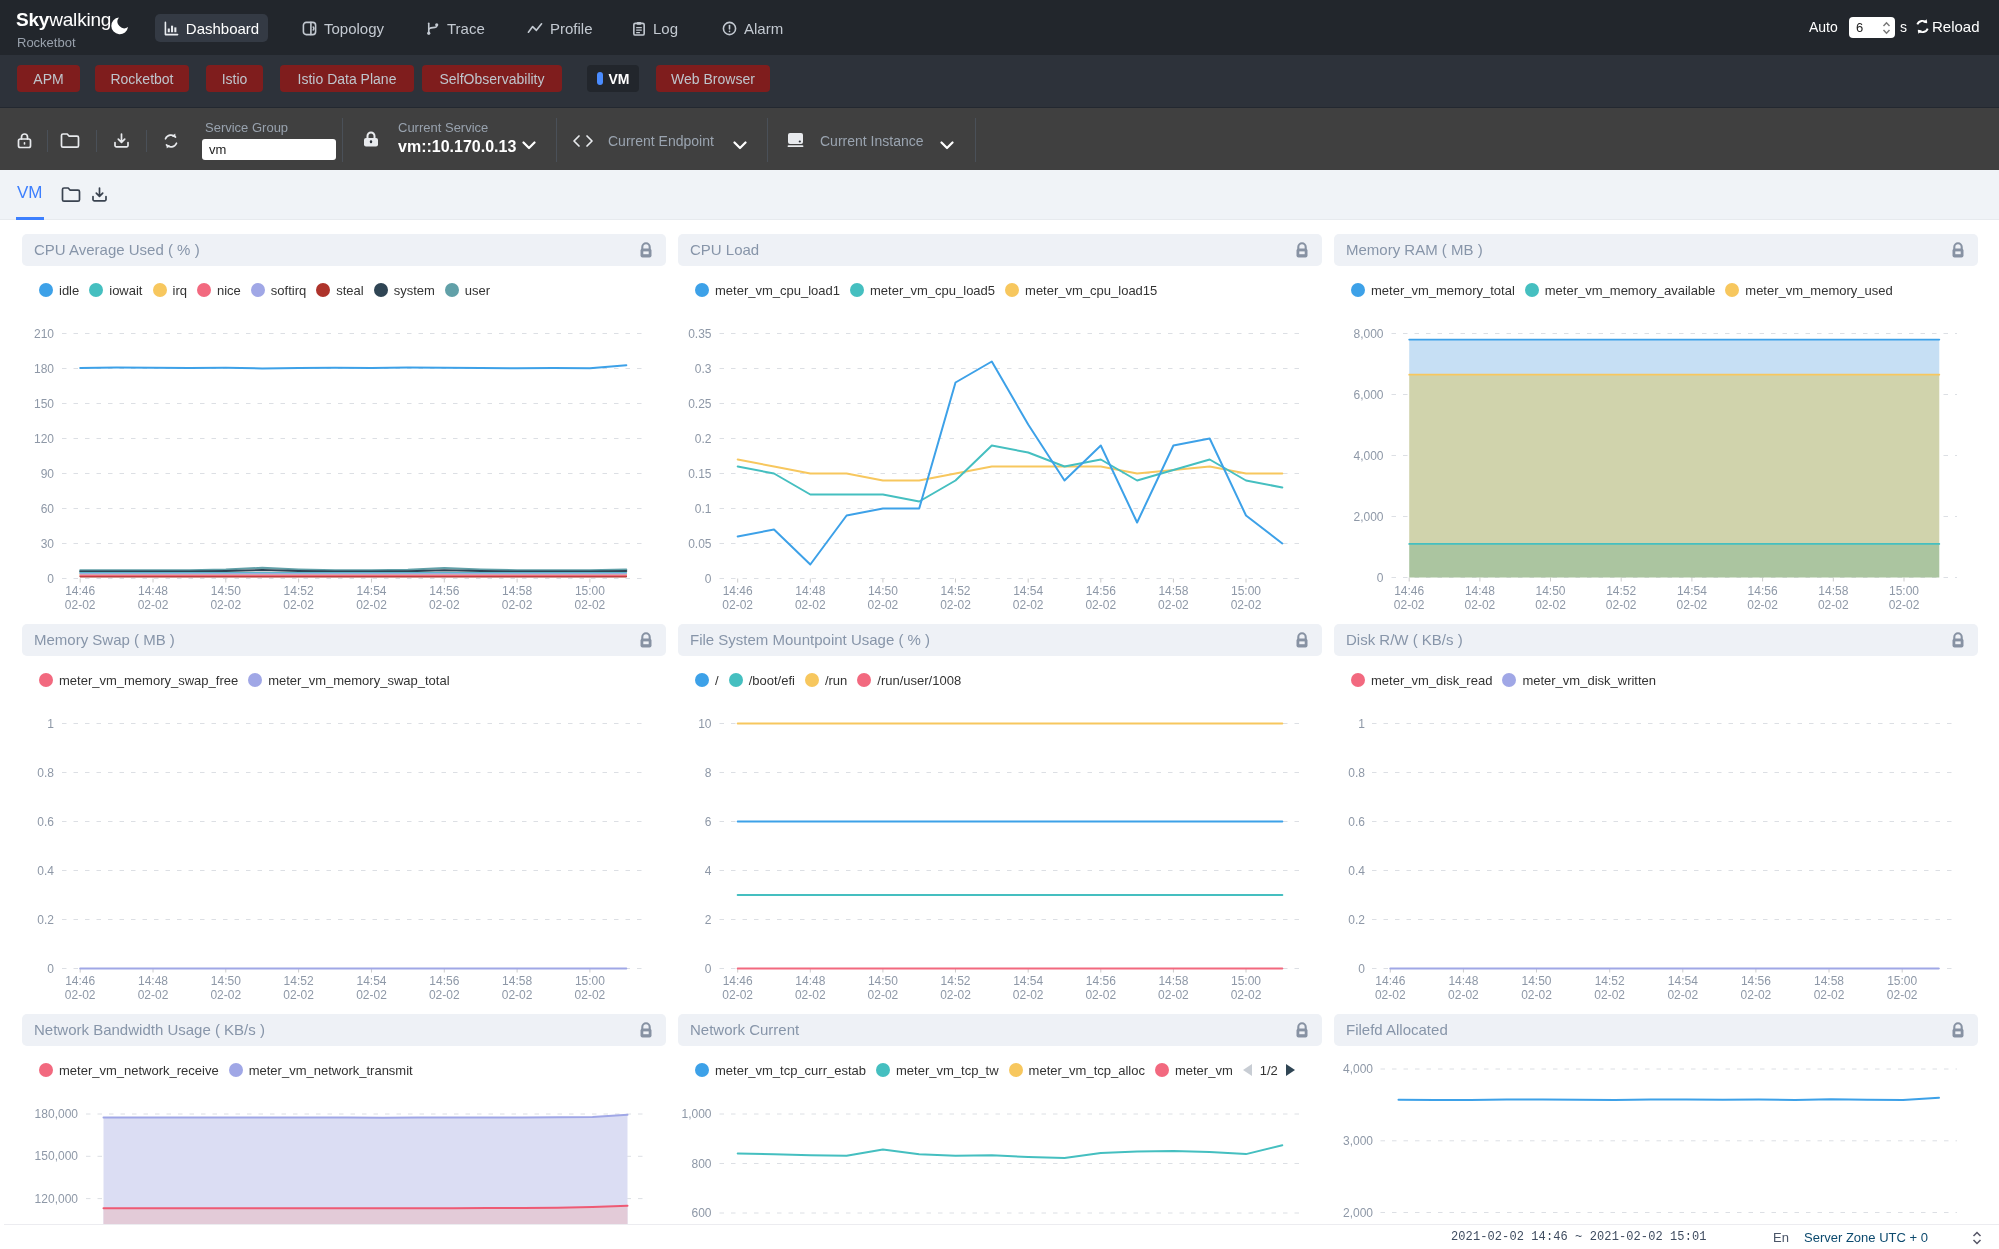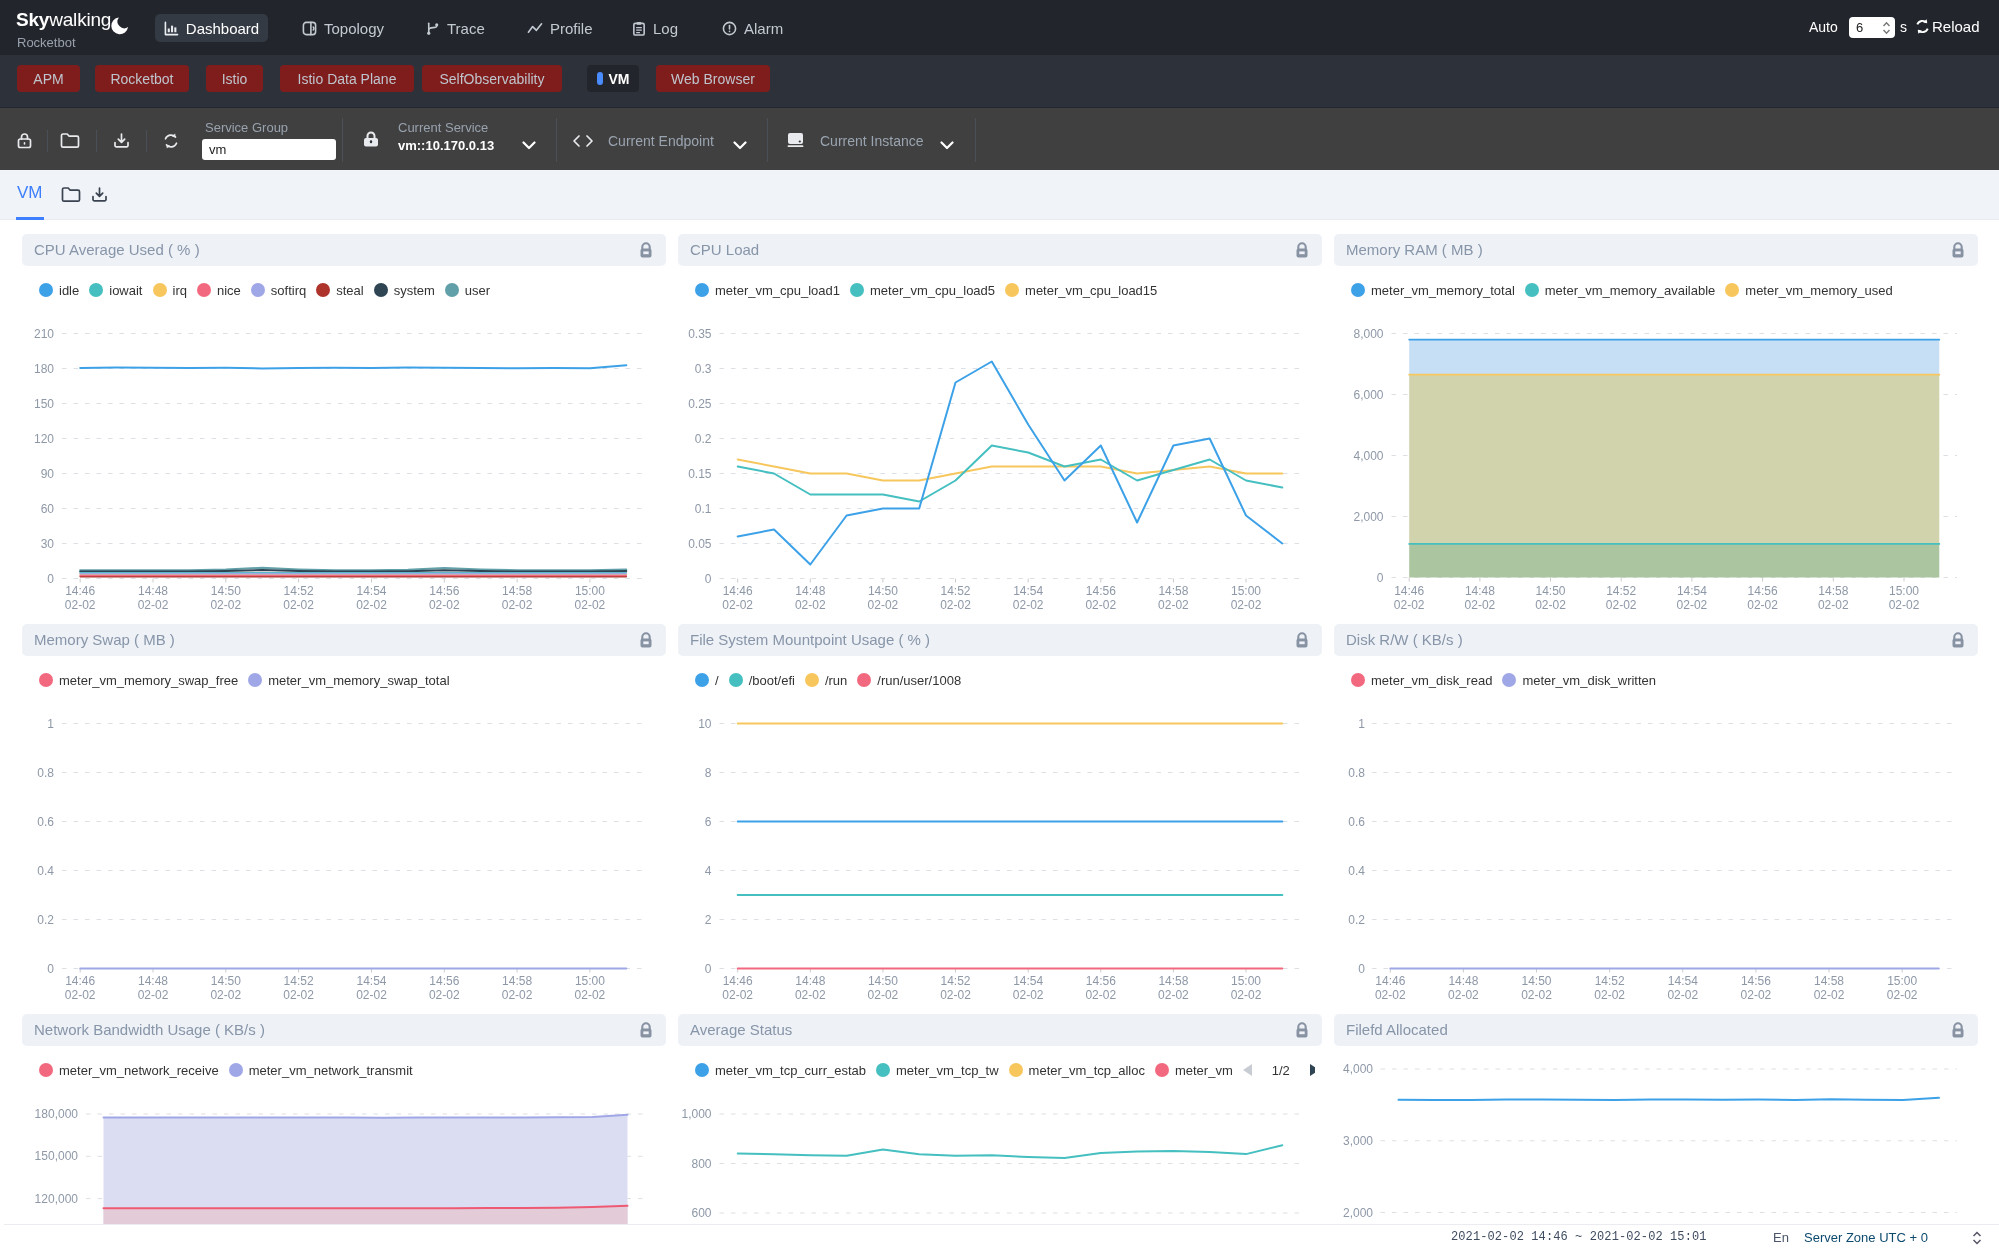--- a/index.html
+++ b/index.html
@@ -24,36 +24,36 @@
 .pill{width:6px;height:13px;background:#4A8CFF;border-radius:3px;margin-right:6px}
 .toolbar{position:absolute;left:0;top:107px;width:1999px;height:63px;background:#404040;border-top:1px solid #232830}
 .tbi{position:absolute;top:24px}
 .tbi svg{display:block}
 .tsep{position:absolute;top:22px;width:1px;height:22px;background:#4A5058}
 .bsep{position:absolute;top:10px;width:1px;height:44px;background:#4A5058}
 .sglabel{position:absolute;left:205px;top:12px;font-size:13px;color:#98A2AE}
 .sginput{position:absolute;left:202px;top:31px;width:134px;height:21px;background:#fff;border:none;border-radius:3px;
   font-size:13px;color:#222;padding-left:7px;font-family:"Liberation Sans",sans-serif;outline:none}
 .cslabel{position:absolute;left:398px;top:12px;font-size:13px;color:#98A2AE}
-.csvalue{position:absolute;left:398px;top:30px;font-size:13px;font-weight:700;color:#fff}
+.csvalue{position:absolute;left:398px;top:30px;font-size:16px;font-weight:700;color:#fff}
 .seclabel{position:absolute;top:25px;font-size:14px;color:#9AA4B0}
 .chev{position:absolute;top:28px}
 .lightrow{position:absolute;left:0;top:170px;width:1999px;height:50px;background:#F0F3F7;border-bottom:1px solid #E7EAEE}
 .vmtab{position:absolute;left:17px;top:13px;font-size:17px;color:#3D7FFE}
 .vmtab::after{content:"";position:absolute;left:-1px;right:-1px;top:34px;height:3px;background:#3D7FFE}
 .lri{position:absolute;top:16px}
 .card{position:absolute;width:644px;background:#fff}
 .chead{position:absolute;left:0;top:0;width:644px;height:32px;background:#EEF1F6;border-radius:5px}
 .ctitle{position:absolute;left:12px;top:7px;font-size:15px;color:#8795A9}
 .clock{position:absolute;right:14px;top:8px}
 .legend{position:absolute;left:17px;top:47px;width:620px;height:18px;display:flex;align-items:center;
   font-size:13px;color:#333;white-space:nowrap;overflow:hidden}
 .li{display:inline-flex;align-items:center;margin-right:10px}
 .dot{width:14px;height:14px;border-radius:50%;margin-right:6px;flex:none}
-.pager{display:inline-flex;align-items:center;gap:20px;font-size:13px;color:#333}
+.pager{display:inline-flex;align-items:center;gap:8px;font-size:13px;color:#333}
 .arrl{width:0;height:0;border-top:6px solid transparent;border-bottom:6px solid transparent;border-right:9px solid #C8CDD4}
 .arrr{width:0;height:0;border-top:6px solid transparent;border-bottom:6px solid transparent;border-left:9px solid #2F4554}
 .chart{position:absolute;left:0;top:0}
 .card svg.chart{z-index:1}
 .footer{position:absolute;left:4px;top:1224px;width:1999px;height:25px;background:#fff;border-top:1px solid #ECECF0;z-index:10}
 .fdate{position:absolute;left:1447px;top:5px;font-family:"Liberation Mono",monospace;font-size:12px;color:#3E4B5F;letter-spacing:0.1px}
 .fen{position:absolute;left:1769px;top:5px;font-size:13px;color:#4A5568}
 .fzone{position:absolute;left:1800px;top:5px;font-size:13px;color:#0c4a6e}
 .fspin{position:absolute;left:1968px;top:5px}
 </style></head>
@@ -645,21 +645,21 @@
         <line x1="64" y1="184.6" x2="623" y2="184.6" stroke="#DCDFE4" stroke-width="1" stroke-dasharray="4.5 7"></line>
         <text x="56" y="188.6" text-anchor="end" font-size="12" fill="#8E98A7">120,000</text>
         <polygon points="81.5,103.4 81.5,103.4 116.4,103.4 151.3,103.5 186.3,103.4 221.2,103.5 256.2,103.5 291.1,103.4 326.0,103.5 361.0,103.7 395.9,103.5 430.8,103.4 465.8,103.5 500.7,103.4 535.7,103.2 570.6,103.1 605.5,100.7 605.5,235.0 81.5,235.0" fill="#DBDDF3" stroke="none"></polygon>
         <polygon points="81.5,194.2 81.5,194.2 116.4,194.2 151.3,194.3 186.3,194.2 221.2,194.2 256.2,194.3 291.1,194.2 326.0,194.2 361.0,194.3 395.9,194.2 430.8,194.2 465.8,194.0 500.7,193.9 535.7,193.8 570.6,193.1 605.5,191.7 605.5,235.0 81.5,235.0" fill="#E3CBD8" stroke="none"></polygon>
         <polyline points="81.5,103.4 116.4,103.4 151.3,103.5 186.3,103.4 221.2,103.5 256.2,103.5 291.1,103.4 326.0,103.5 361.0,103.7 395.9,103.5 430.8,103.4 465.8,103.5 500.7,103.4 535.7,103.2 570.6,103.1 605.5,100.7" fill="none" stroke="#A0A7E6" stroke-width="2" stroke-linejoin="round" stroke-linecap="round"></polyline>
         <polyline points="81.5,194.2 116.4,194.2 151.3,194.3 186.3,194.2 221.2,194.2 256.2,194.3 291.1,194.2 326.0,194.2 361.0,194.3 395.9,194.2 430.8,194.2 465.8,194.0 500.7,193.9 535.7,193.8 570.6,193.1 605.5,191.7" fill="none" stroke="#EE5A74" stroke-width="2" stroke-linejoin="round" stroke-linecap="round"></polyline>
       </svg>
     </div>
 <div class="card" style="left:678px;top:1014px;height:235px">
       <div class="chead">
-        <span class="ctitle">Average Status</span>
+        <span class="ctitle">Network Current</span>
         <span class="clock"><svg width="12" height="16" viewBox="0 0 12 16">
             <path d="M2.3 7 V5 a3.7 3.7 0 0 1 7.4 0 V7" fill="none" stroke="#8792A3" stroke-width="2.1"></path>
             <rect x="0.5" y="6.5" width="11" height="9" rx="2" fill="#8792A3"></rect>
             <rect x="3.3" y="9.4" width="5.4" height="2.8" fill="#EEF1F6"></rect>
           </svg></span>
       </div>
       <div class="legend">
         <span class="li"><span class="dot" style="background:#3DA1E8"></span>meter_vm_tcp_curr_estab</span>
         <span class="li"><span class="dot" style="background:#45BFC0"></span>meter_vm_tcp_tw</span>
         <span class="li"><span class="dot" style="background:#F7C75E"></span>meter_vm_tcp_alloc</span>

